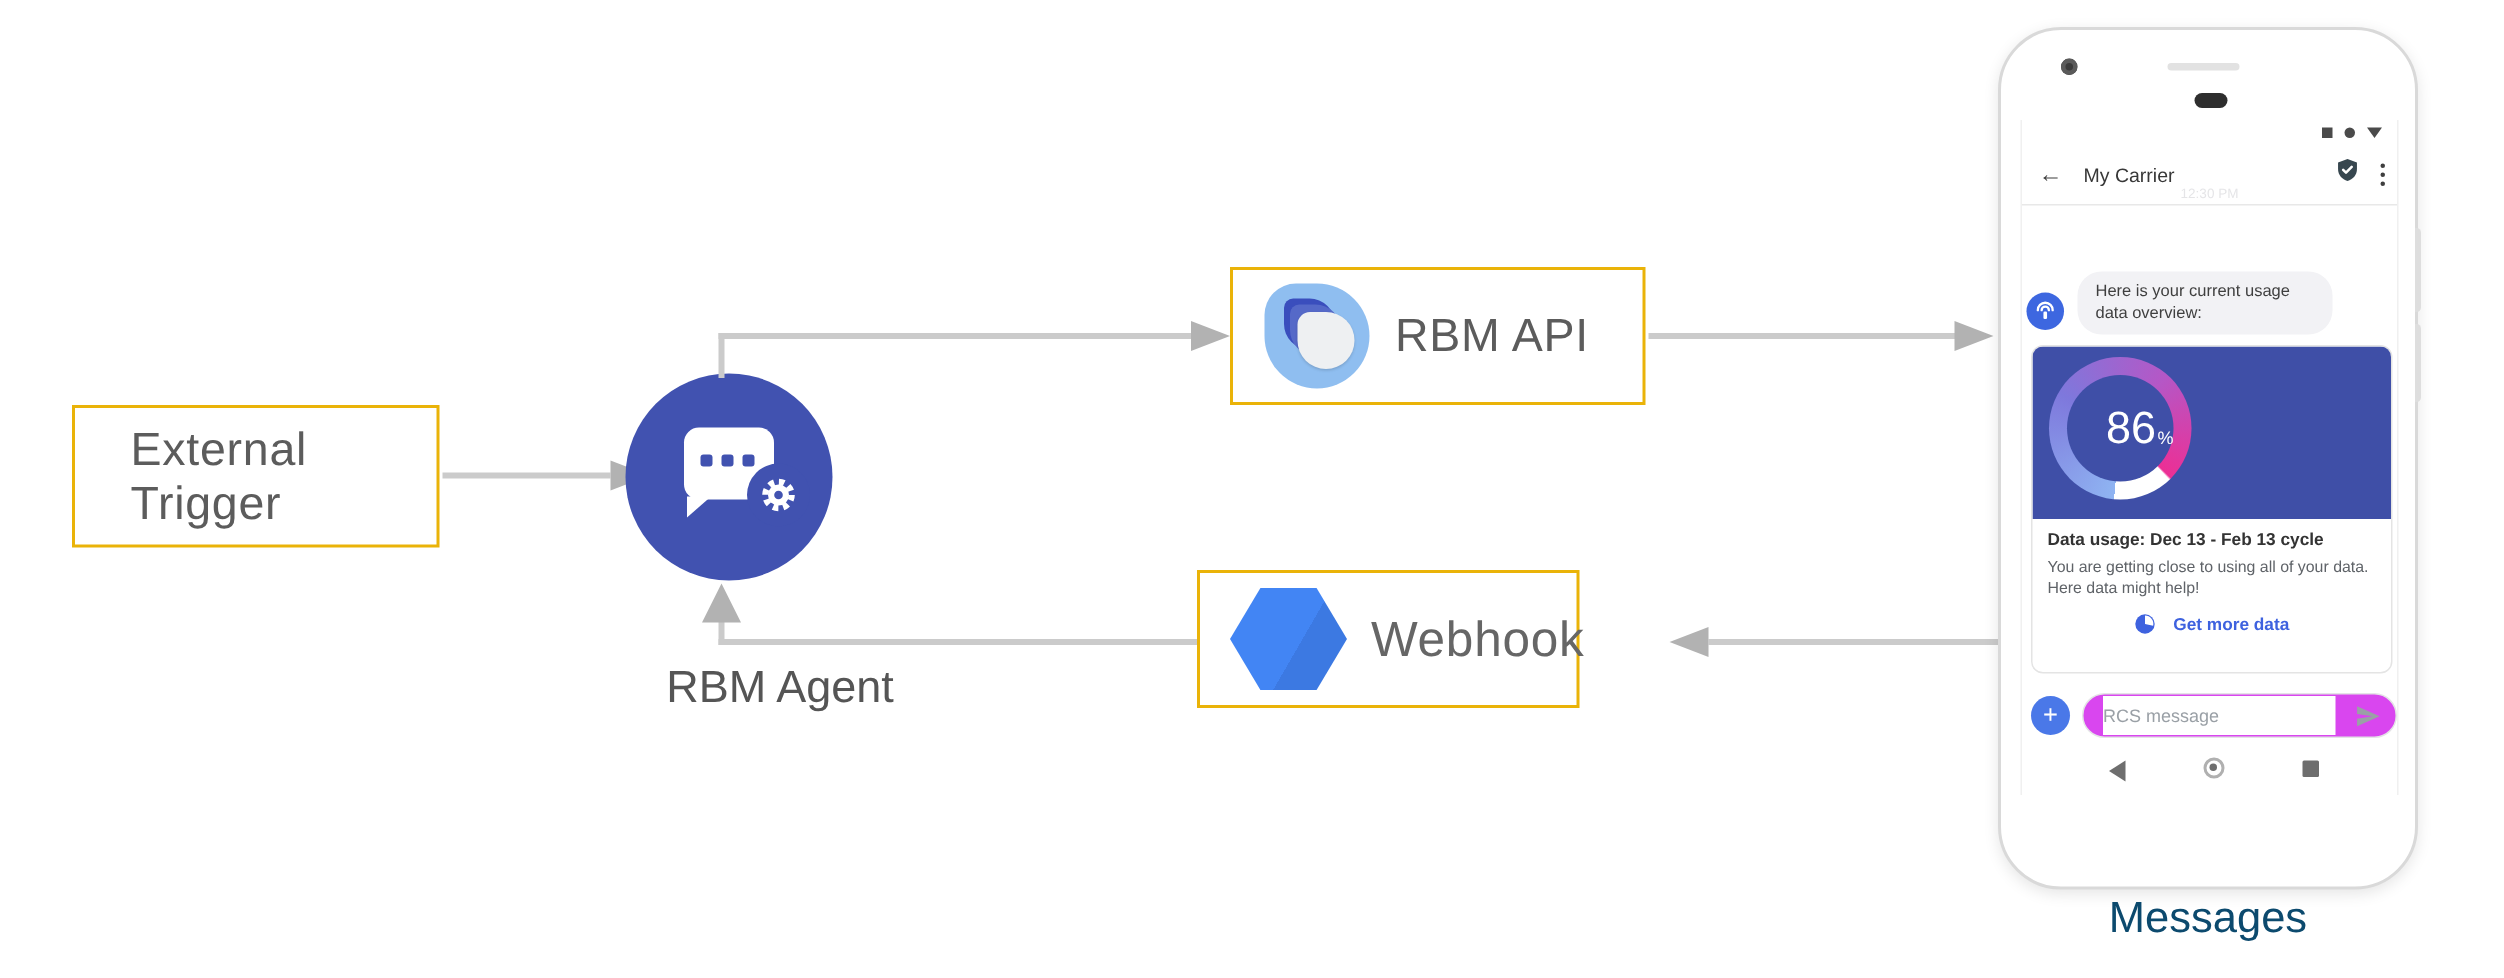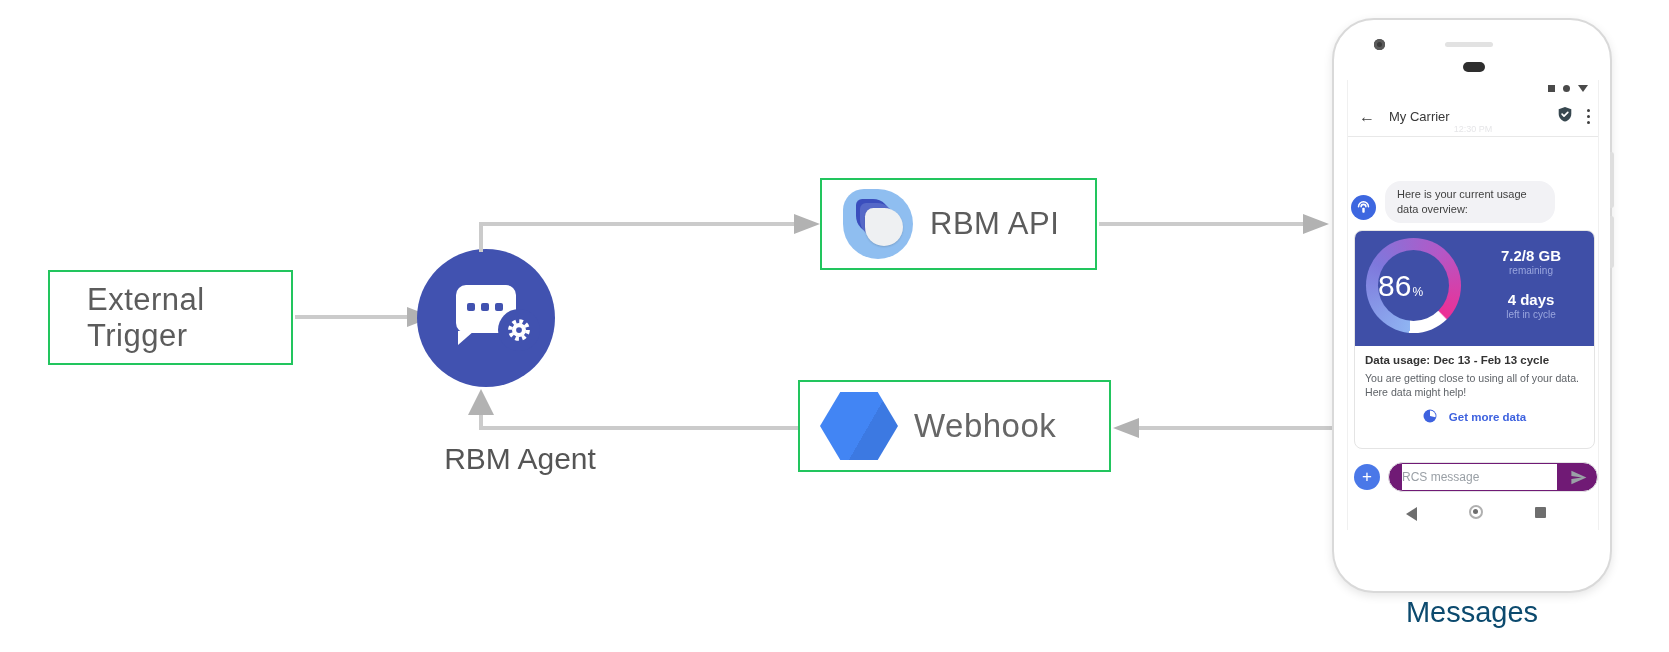--- a/index.html
+++ b/index.html
@@ -1,29 +1,29 @@
 <!DOCTYPE html>
 <html><head>
 <meta charset="utf-8">
 <style>
   * { margin:0; padding:0; box-sizing:border-box; }
   body { background:#fff; font-family:"Liberation Sans", sans-serif; }
   .canvas { position:relative; width:1669px; height:652px; background:#fff; overflow:hidden; }
 
   
-  .node-box { position:absolute; background:#fff; border:2px solid #22c55e; display:flex; align-items:center; justify-content:center; }
+  .node-box { position:absolute; background:#fff; border:2px solid #eab308; display:flex; align-items:center; justify-content:center; }
   .node-label { color:#5c5c5c; font-weight:300; letter-spacing:.5px; }
 
   .ext-box { left:48px; top:270px; width:245px; height:95px;padding-left:37px; }
   .ext-box .node-label { font-size:31px; }
 
   .api-box { left:820px; top:178px; width:277px; height:92px; justify-content:flex-start; padding-left:20px; gap:16px; }
   .api-box .node-label { font-size:31px; }
 
-  .wh-box { left:798px; top:380px; width:313px; height:92px; justify-content:flex-start; padding-left:20px; gap:16px; }
+  .wh-box { left:798px; top:380px; width:255px; height:92px; justify-content:flex-start; padding-left:20px; gap:16px; }
   .wh-box .node-label { font-size:33px; color:#666; }
 
   .agent-circle { position:absolute; left:417px; top:249px; width:138px; height:138px; border-radius:50%; background:#4152b0; }
   .agent-label { position:absolute; left:430px; top:442px; width:180px; text-align:center; font-size:30px; color:#555; font-weight:300; }
   .messages-caption { position:absolute; left:1332px; top:596px; width:280px; text-align:center; font-size:29px; color:#0c4a6e; font-weight:300; }
 
   
   .agent-bubble { position:absolute; left:39px; top:36px; width:60px; height:48px; background:#fff; border-radius:10px; }
   .agent-bubble:after { content:""; position:absolute; left:2px; bottom:-12px; border-left:16px solid #fff; border-bottom:14px solid transparent; }
   .agent-dots { position:absolute; left:11px; top:18px; display:flex; gap:6px; }
@@ -74,36 +74,36 @@
   .timestamp { position:absolute; left:0; top:44px; width:100%; text-align:center; font-size:9px; color:#d4d4d8; opacity:.6; }
 
   .avatar { position:absolute; left:3px; top:115px; width:25px; height:25px; border-radius:50%; background:#3d67e0; display:flex; align-items:center; justify-content:center; }
   .chat-bubble { position:absolute; left:37px; top:101px; width:170px; min-height:42px; background:#f2f2f5; border-radius:16px; padding:6px 12px; font-size:11px; line-height:15px; color:#3f3f3f; display:flex; align-items:center; }
 
   .usage-card { position:absolute; left:6px; top:150px; width:241px; height:219px; border:1px solid #e4e4e4; border-radius:8px; overflow:hidden; background:#fff; }
   .card-blue { position:absolute; left:0; top:0; width:100%; height:115px; background:#3f4fa7; }
 
   .gauge { position:absolute; left:11px; top:7px; width:95px; height:95px; border-radius:50%;
            background:conic-gradient(from 185deg, #8fb4f2 0%, #7e78dc 32%, #b557c6 60%, #ec2f95 86%, #ffffff 86.5%, #ffffff 100%); }
-  .gauge-hole { position:absolute; left:12px; top:12px; width:71px; height:71px; border-radius:50%; background:#3f4fa7; display:flex; align-items:center; justify-content:flex-start; }
+  .gauge-hole { position:absolute; left:12px; top:12px; width:71px; height:71px; border-radius:50%; background:#3f4fa7; display:flex; align-items:center; justify-content:flex-end; }
   .gauge-num { color:#fff; font-size:30px; font-weight:300; }
   .gauge-pct { color:#fff; font-size:12px; margin-left:1px; position:relative; top:6px; }
 
   .card-right { position:absolute; left:118px; top:16px; width:116px; text-align:center; }
   .cr-big { color:#fff; font-size:15px; font-weight:bold; }
   .cr-small { color:#9aa6de; font-size:10px; margin-top:1px; }
   .cr-gap { height:15px; }
 
   .card-title { position:absolute; left:10px; top:123px; font-size:11.5px; font-weight:bold; color:#333; }
   .card-body { position:absolute; left:10px; top:140px; width:226px; font-size:10.6px; line-height:14px; color:#5f6368; }
   .card-cta { position:absolute; left:0; top:178px; width:100%; display:flex; align-items:flex-end; justify-content:center; gap:12px; cursor:default; }
   .cta-label { color:#3e62df; font-size:11.5px; font-weight:bold; }
 
   .plus-btn { position:absolute; left:6px; top:384px; width:26px; height:26px; border-radius:50%; background:#4a78e8; color:#fff; font-size:17px; display:flex; align-items:center; justify-content:center; }
-  .composer { position:absolute; left:40px; top:382px; width:210px; height:30px; border:1.5px solid #e4e4e6; border-radius:16px; background:#701a75; }
+  .composer { position:absolute; left:40px; top:382px; width:210px; height:30px; border:1.5px solid #e4e4e6; border-radius:16px; background:#d946ef; }
   .composer input { position:absolute; left:13px; top:1px; width:155px; height:26px; border:none; outline:none; font-size:12px; color:#444; font-family:"Liberation Sans",sans-serif; }
   .composer input::placeholder { color:#9aa0a6; }
   .send-btn { position:absolute; right:9px; top:5px; }
 
   .navbar { position:absolute; left:0; top:424px; width:100%; height:20px; }
   .nav-back { position:absolute; left:58px; top:3px; width:0; height:0; border-right:11px solid #6e6e6e; border-top:7px solid transparent; border-bottom:7px solid transparent; }
   .nav-home { position:absolute; left:121px; top:1px; width:14px; height:14px; border:2.5px solid #b0b0b0; border-radius:50%; }
   .nav-home:after { content:""; position:absolute; left:2px; top:2px; width:5px; height:5px; border-radius:50%; background:#6e6e6e; }
   .nav-recent { position:absolute; left:187px; top:3px; width:11px; height:11px; background:#6e6e6e; border-radius:1px; }
 </style>
@@ -228,27 +228,20 @@
       </div>
 
       <div class="usage-card">
         <div class="card-blue">
           <div class="gauge">
             <div class="gauge-hole">
               <span class="gauge-num">86</span>
                 <span class="gauge-pct">%</span>
             </div>
           </div>
-          <div class="card-right">
-            <div class="cr-big">7.2/8 GB</div>
-            <div class="cr-small">remaining</div>
-            <div class="cr-gap"></div>
-            <div class="cr-big">4 days</div>
-            <div class="cr-small">left in cycle</div>
-          </div>
         </div>
         <div class="card-title">Data usage: Dec 13 - Feb 13 cycle</div>
         <div class="card-body">You are getting close to using all of your data. Here data might help!</div>
         <div class="card-cta">
           <svg width="14" height="14" viewBox="0 0 16 16">
             <circle cx="8" cy="8" r="7.4" fill="#3e62df"></circle>
             <path d="M8 8 L8 1.6 A6.4 6.4 0 0 1 14.2 9.4 Z" fill="#fff"></path>
           </svg>
           <span class="cta-label">Get more data</span>
         </div>

